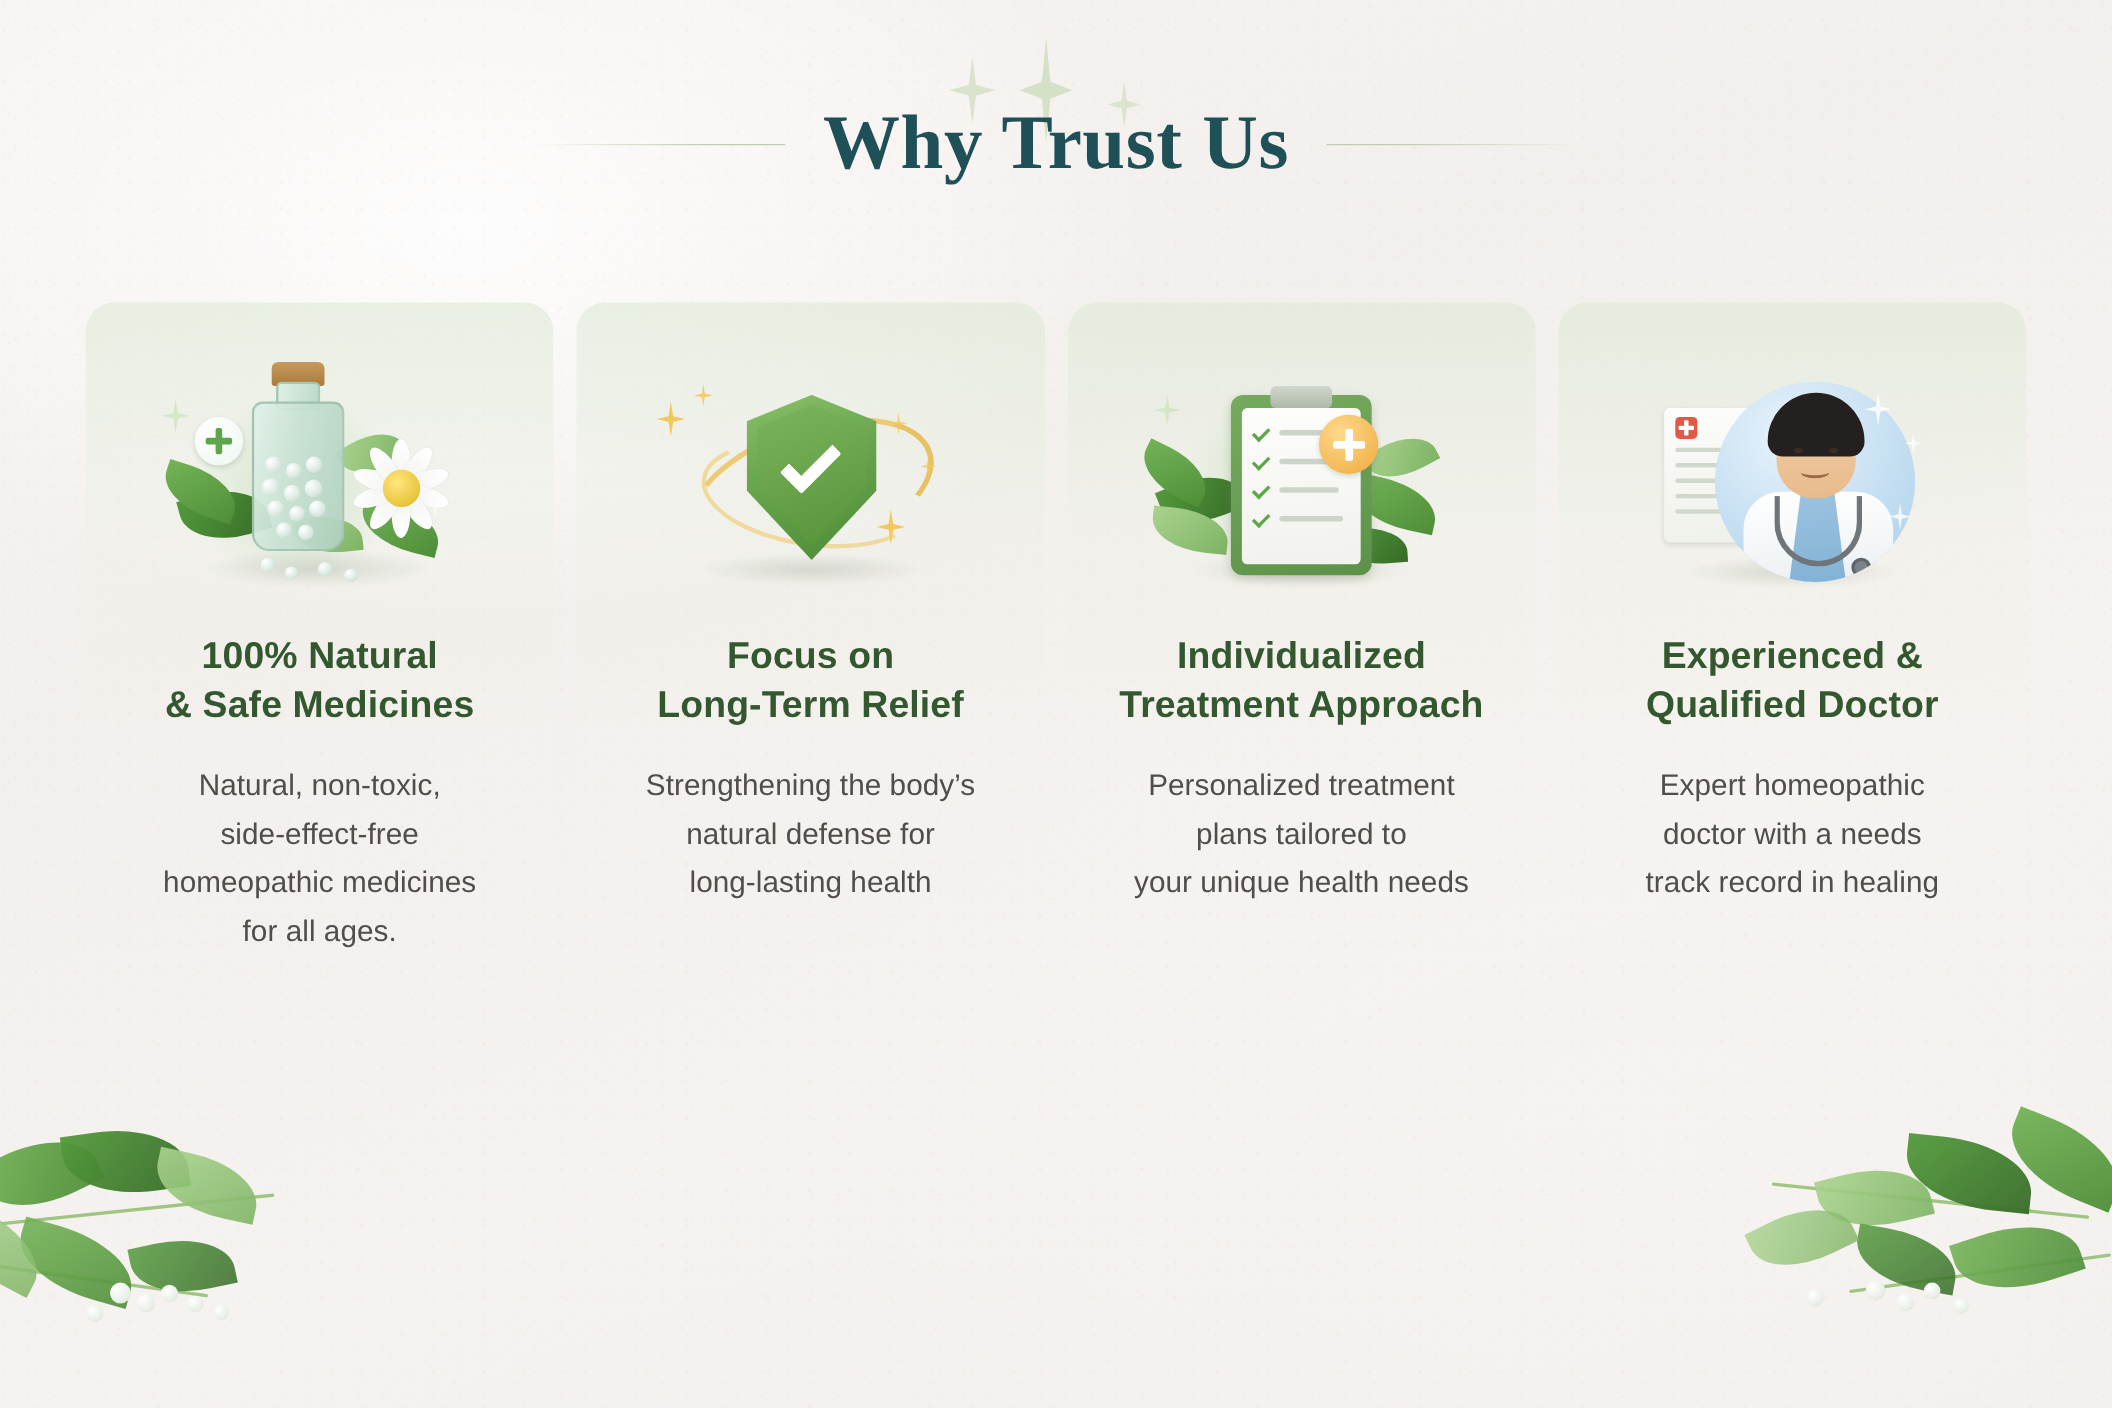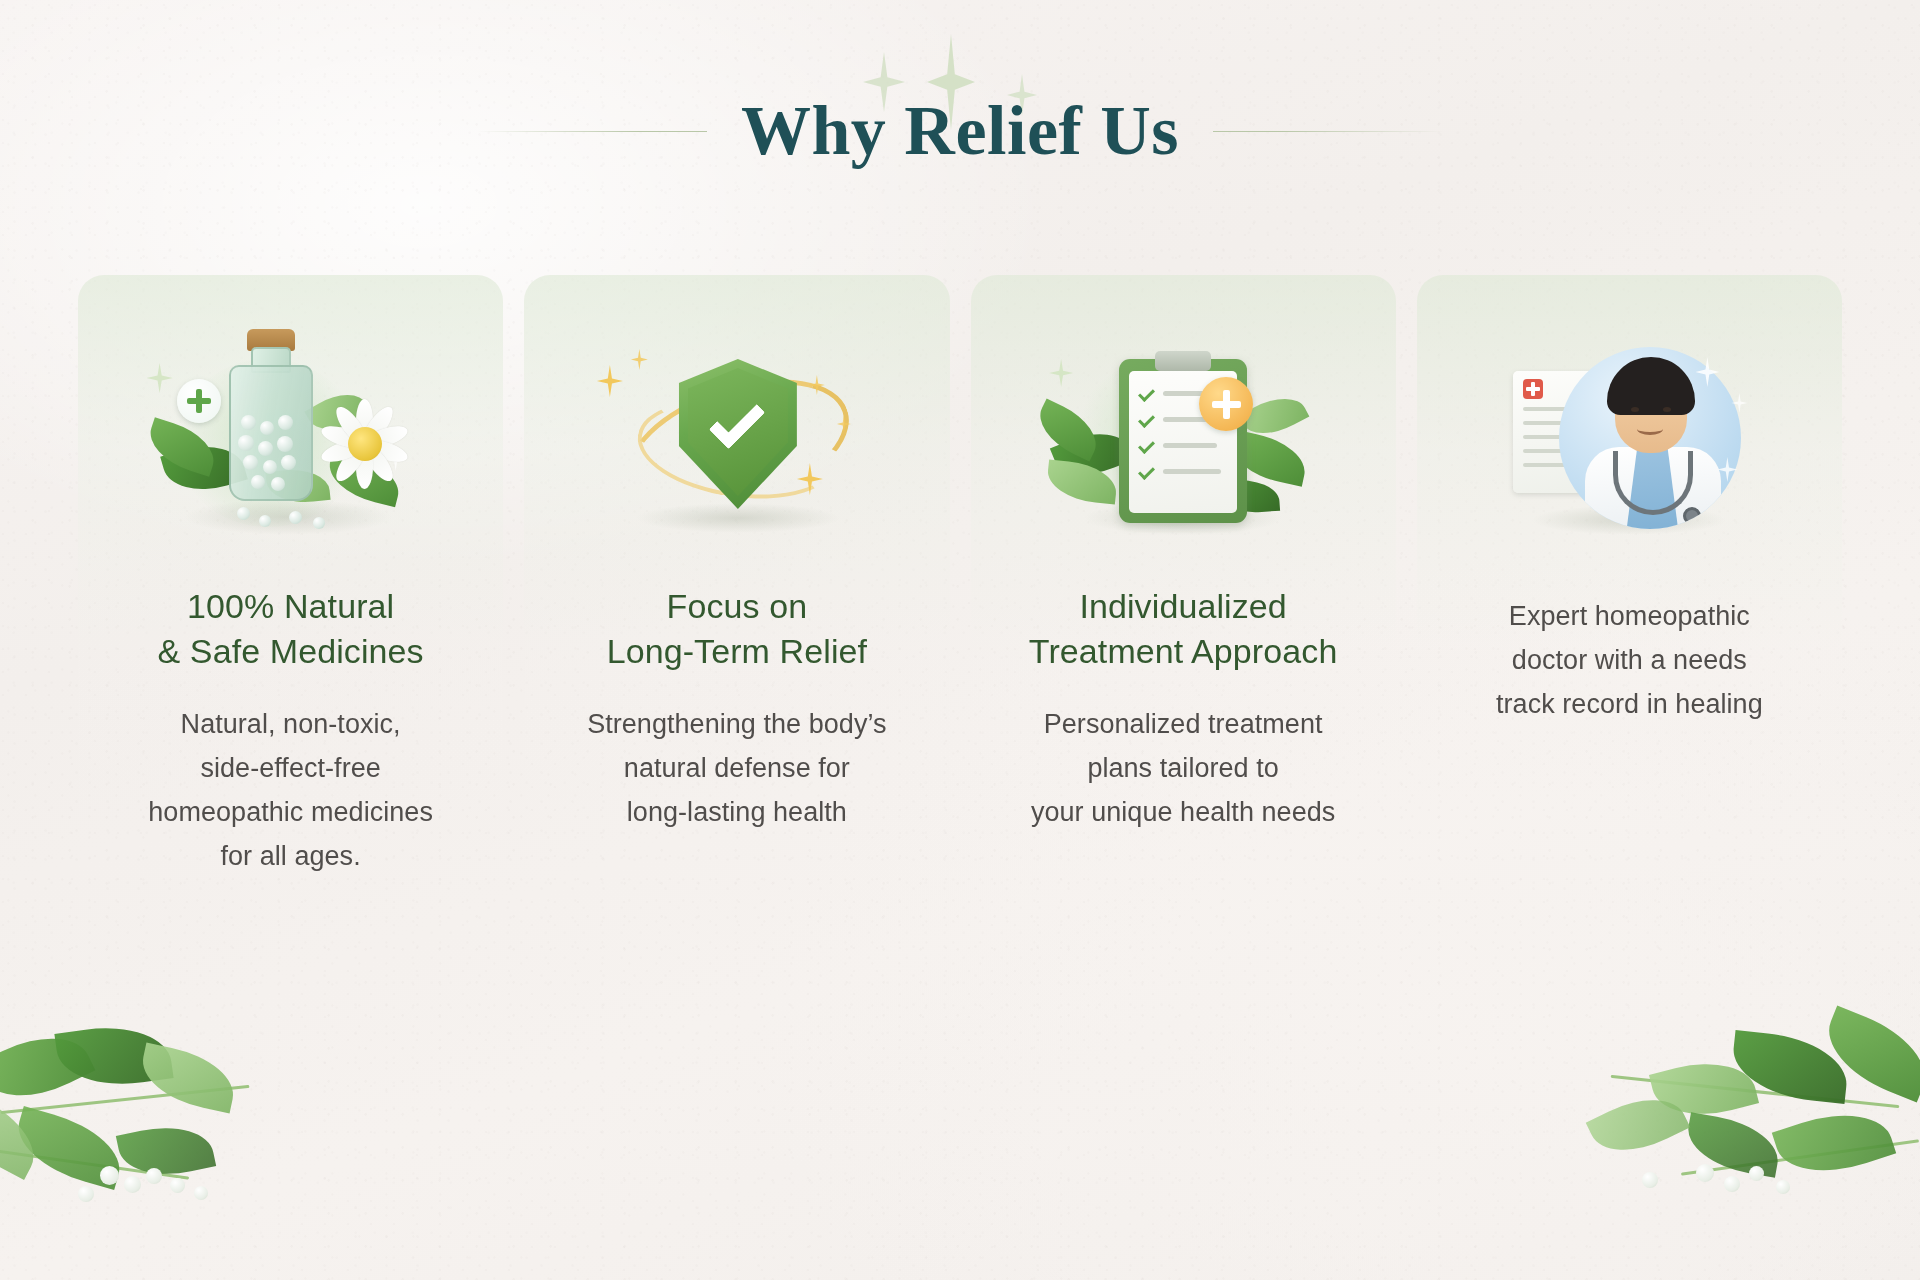--- a/index.html
+++ b/index.html
@@ -119,25 +119,25 @@
     height: 235px;
     display: flex;
     align-items: center;
     justify-content: center;
     position: relative;
   }
   .icon-art { position: relative; width: 300px; height: 215px; }
 
   .card-title {
     font-size: 34px;
-    font-weight: 400;
+    font-weight: 700;
     color: #33582f;
     line-height: 1.32;
     letter-spacing: .1px;
-    margin-top: 18px;
+    margin-top: 8px;
     white-space: pre-line;
   }
   .card-body {
     font-size: 27px;
     color: #504d4b;
     line-height: 1.63;
     margin-top: 28px;
     white-space: pre-line;
     letter-spacing: .05px;
   }
@@ -383,21 +383,21 @@
 <div class="header">
 
   <div class="sparkle-cluster">
     <span class="spark s1"></span>
     <span class="spark s2"></span>
     <span class="spark s3"></span>
   </div>
 
   <div class="title-row">
     <span class="title-rule"></span>
-    <h1 class="page-title">Why Relief Us</h1>
+    <h1 class="page-title">Why Trust Us</h1>
     <span class="title-rule right"></span>
   </div>
 </div>
 
 <div class="cards">
 
   <div class="card">
     <div class="icon-wrap">
       <div class="icon-art">
         <span class="glow" style="left:34px;top:18px;width:186px;height:168px;"></span>
@@ -550,20 +550,22 @@
           <span class="doc-smile"></span>
           <span class="steth"></span>
           <span class="steth-head"></span>
         </span>
 
         <span class="white-spark" style="left:216px;top:16px;width:24px;height:30px;opacity:.85;"></span>
         <span class="white-spark" style="left:252px;top:52px;width:16px;height:20px;opacity:.75;"></span>
         <span class="white-spark" style="left:238px;top:116px;width:20px;height:25px;opacity:.8;"></span>
       </div>
     </div>
+    <div class="card-title">Experienced &amp;
+Qualified Doctor</div>
     <div class="card-body">Expert homeopathic
 doctor with a needs
 track record in healing</div>
   </div>
 
 </div>
 
 <div class="foliage left">
   <span class="stem" style="left:30px;top:118px;width:250px;transform:rotate(-6deg);"></span>
   <span class="stem" style="left:10px;top:182px;width:210px;transform:rotate(8deg);"></span>

